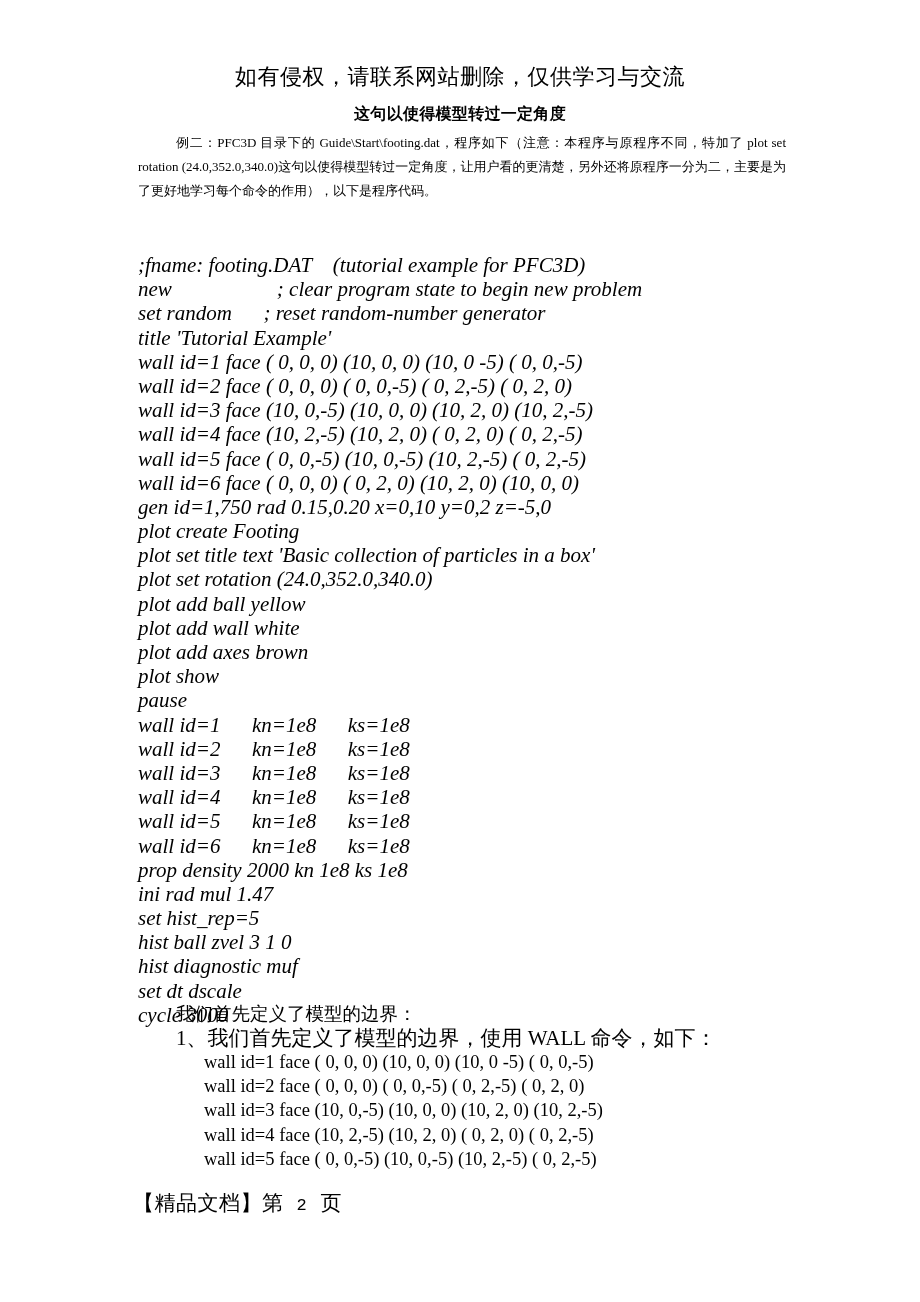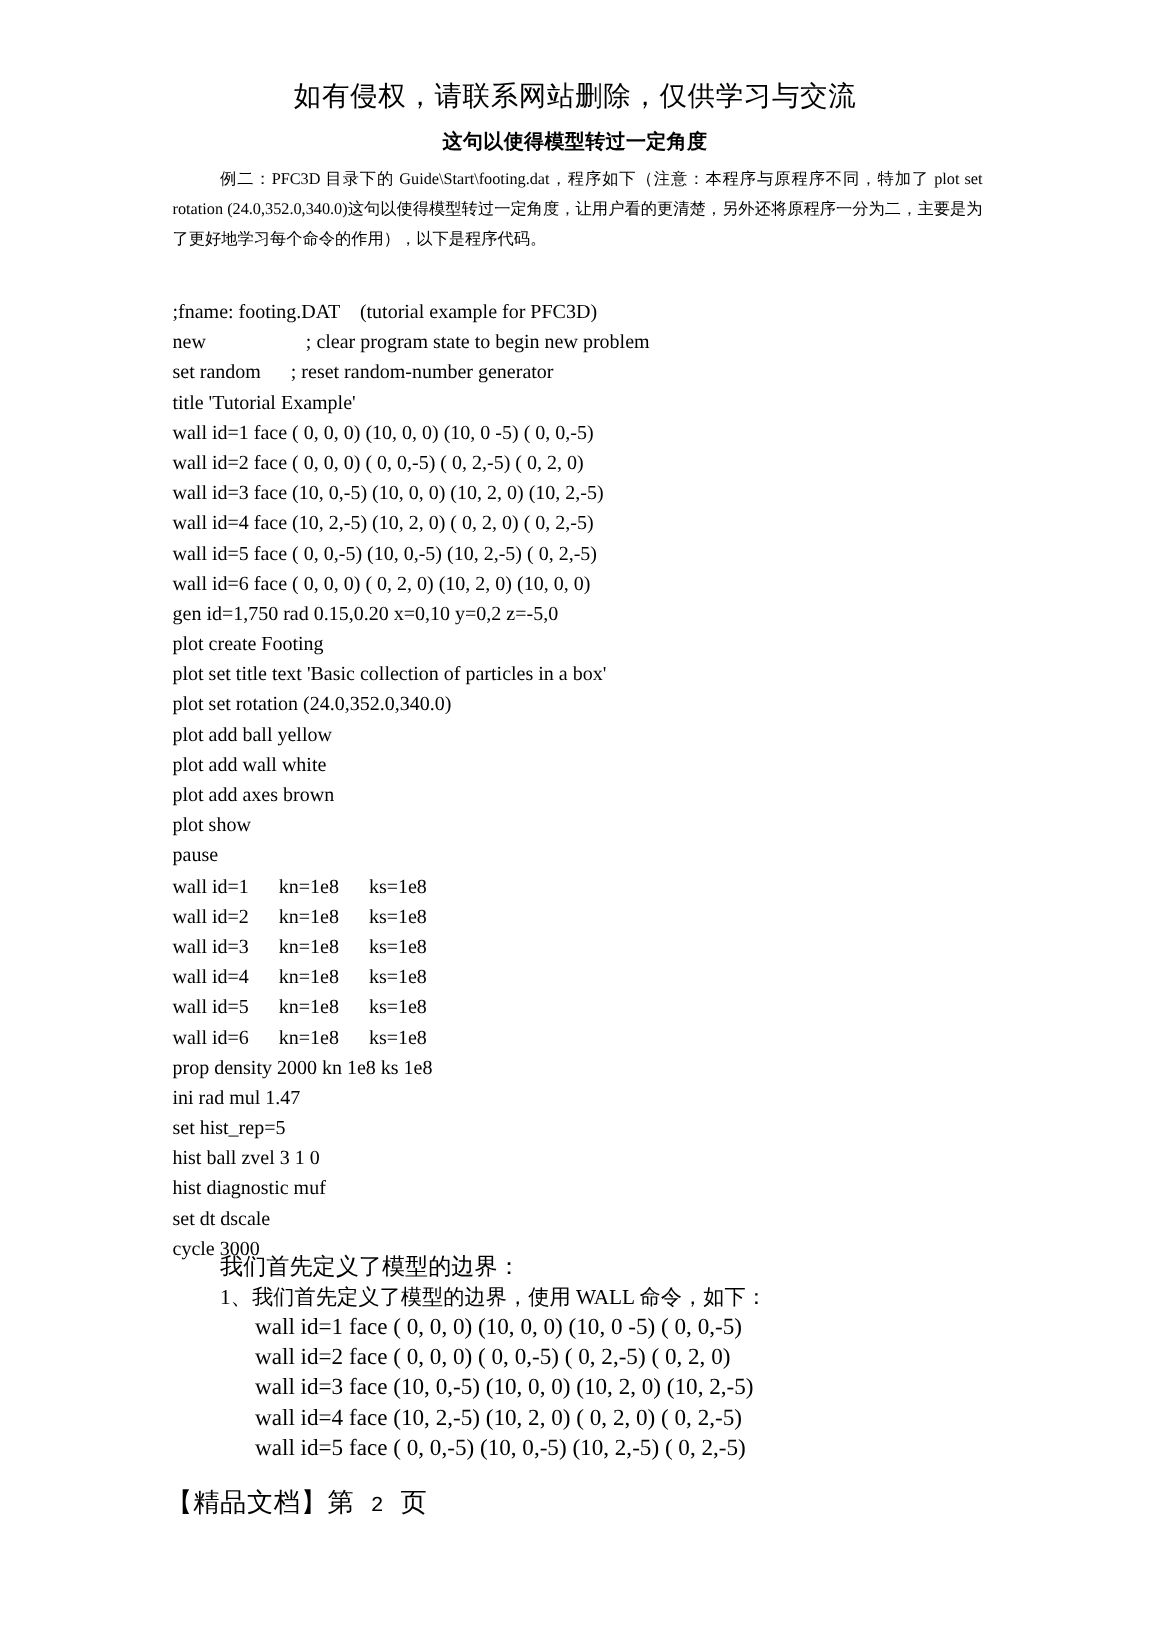--- a/index.html
+++ b/index.html
@@ -51,45 +51,46 @@
     width: 648px;
     font-size: 13px;
     line-height: 24.2px;
     text-align: justify;
     text-indent: 38px;
     text-justify: inter-ideograph;
   }
   .code-block {
     position: absolute;
     left: 138px;
-    top: 238px;
+    top: 253px;
     width: 700px;
-    font-size: 16px;
+    font-size: 21px;
     line-height: 24.2px;
     white-space: pre;
+    font-style: italic;
   }
   .code-line {
     white-space: pre;
     height: 24.2px;
   }
   .explain-lead {
     position: absolute;
     left: 138px;
     top: 1002px;
     width: 700px;
     font-size: 18.5px;
     line-height: 24.2px;
     text-indent: 38px;
   }
   .explain-item {
     position: absolute;
     left: 138px;
     top: 1026px;
     width: 700px;
-    font-size: 17px;
+    font-size: 21px;
     line-height: 24.2px;
     text-indent: 38px;
   }
   .sub-code {
     position: absolute;
     left: 138px;
     top: 1050px;
     width: 700px;
     font-size: 18.5px;
     line-height: 24.2px;

